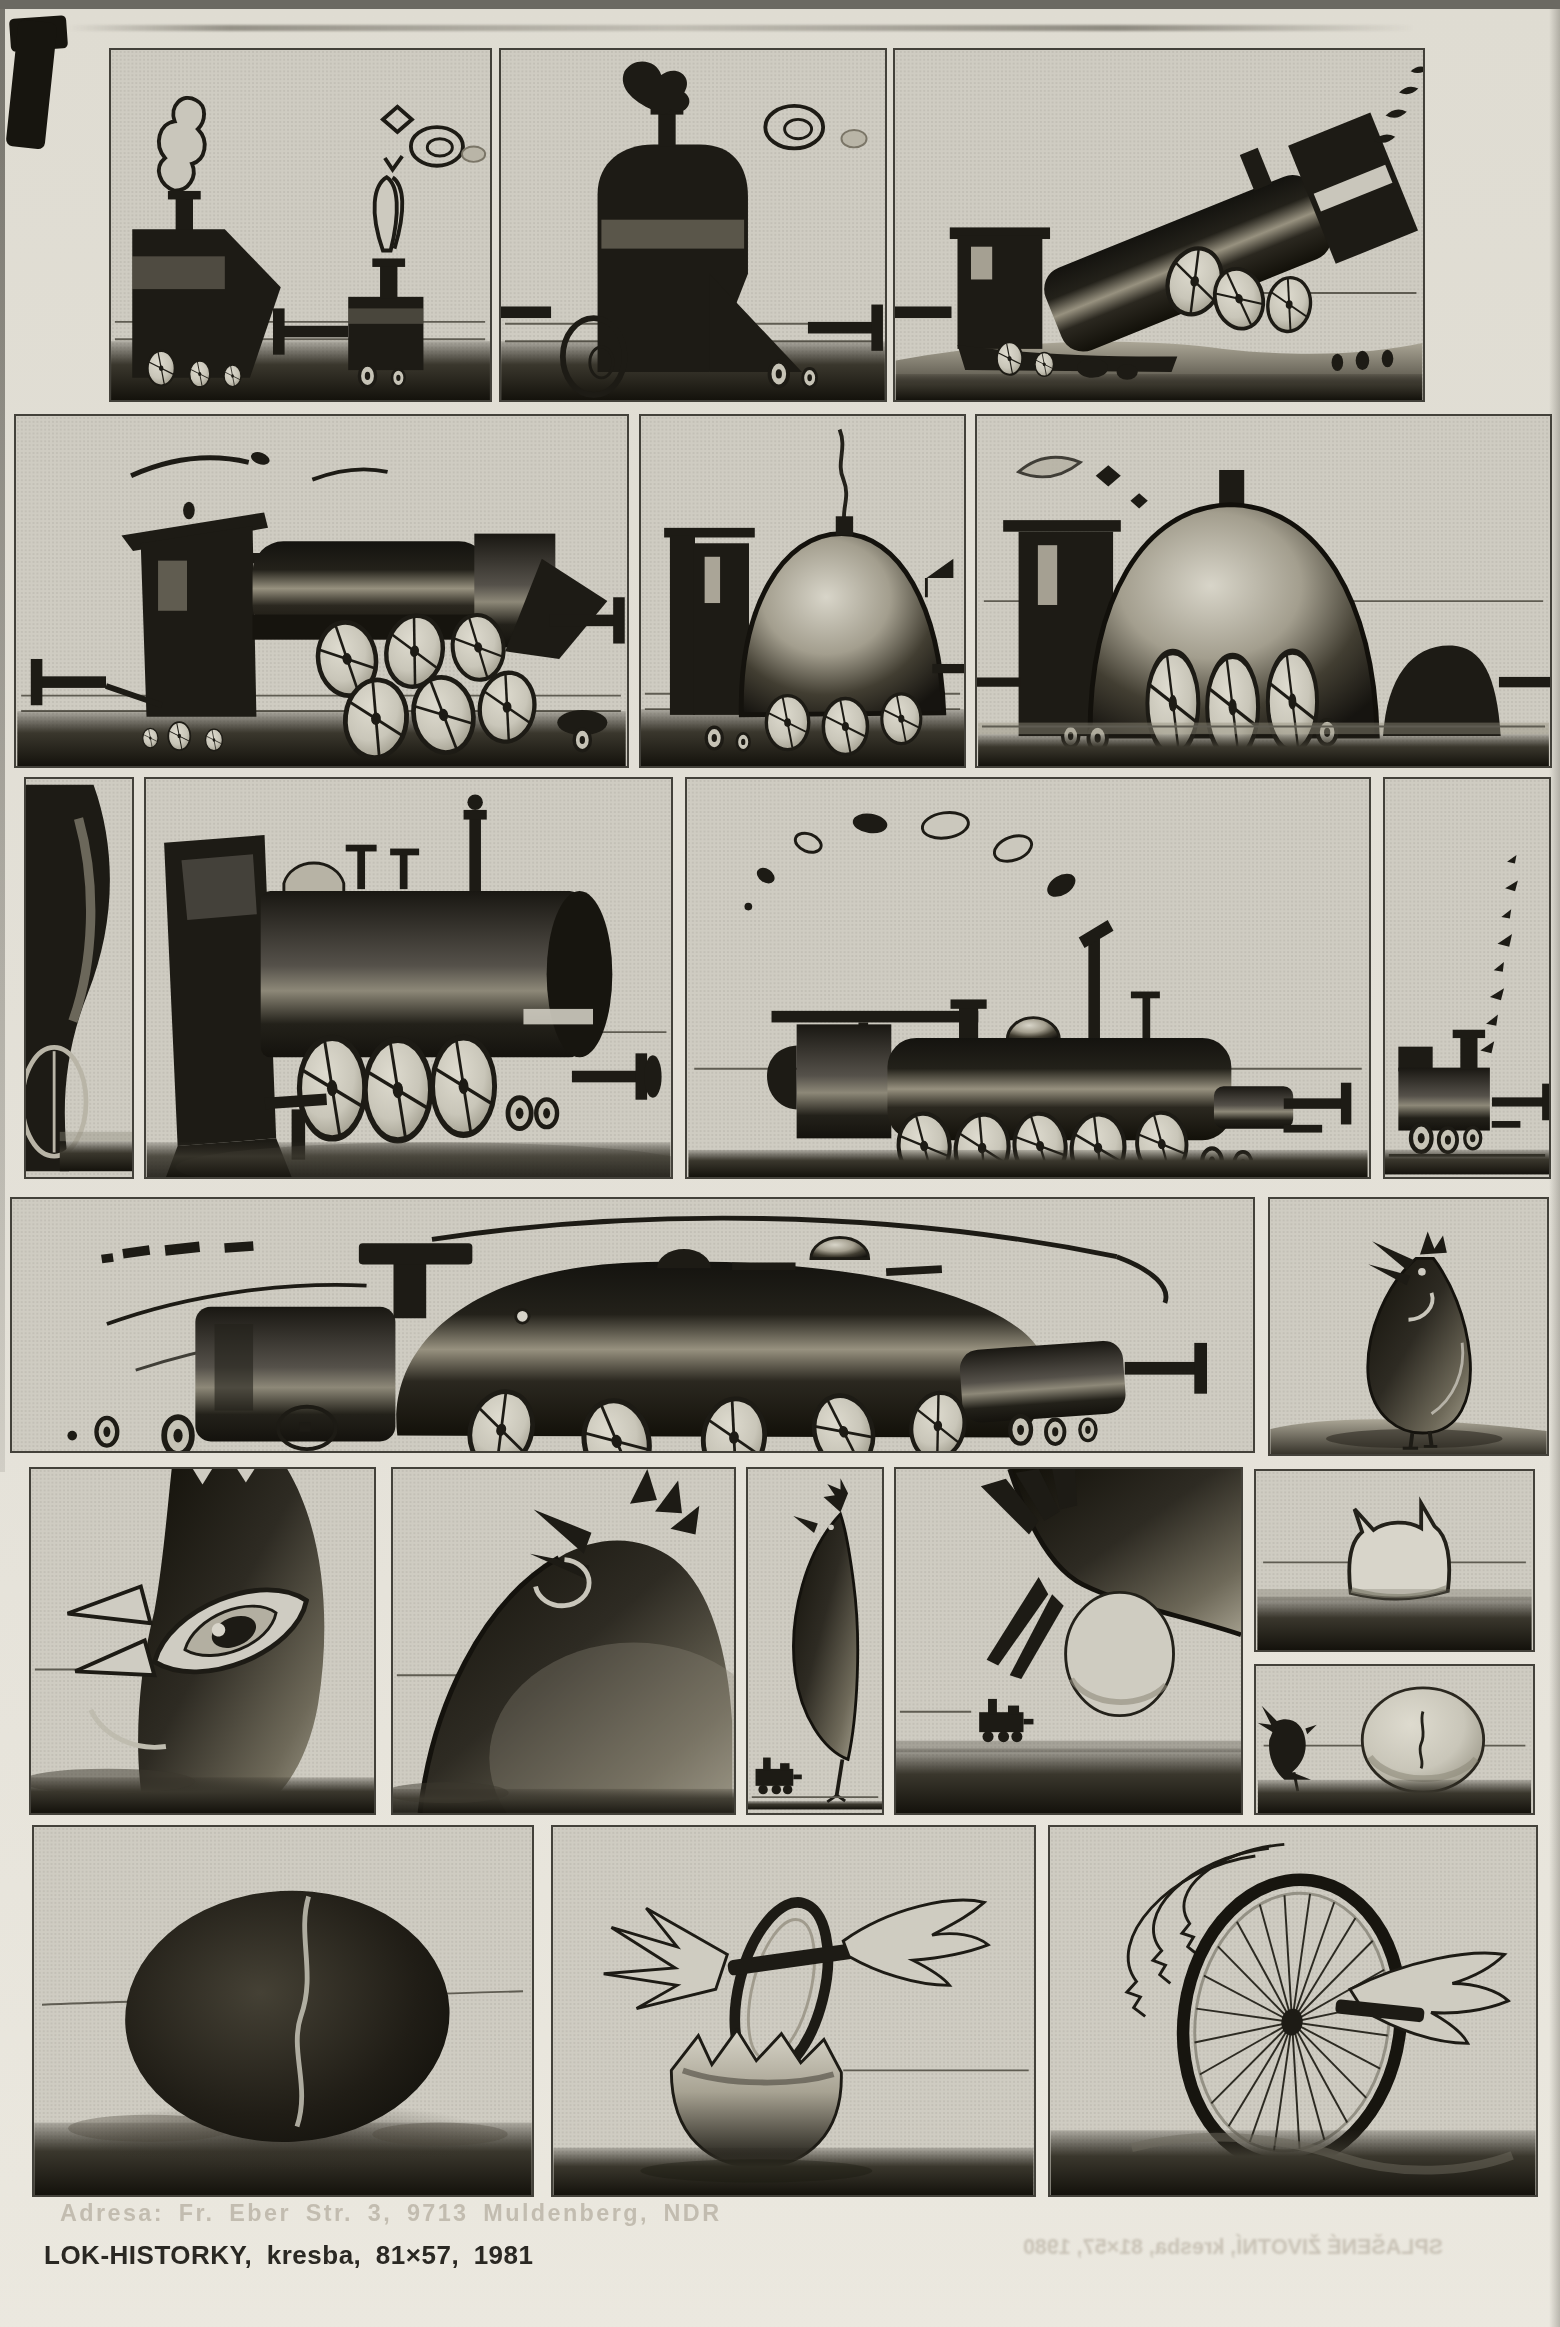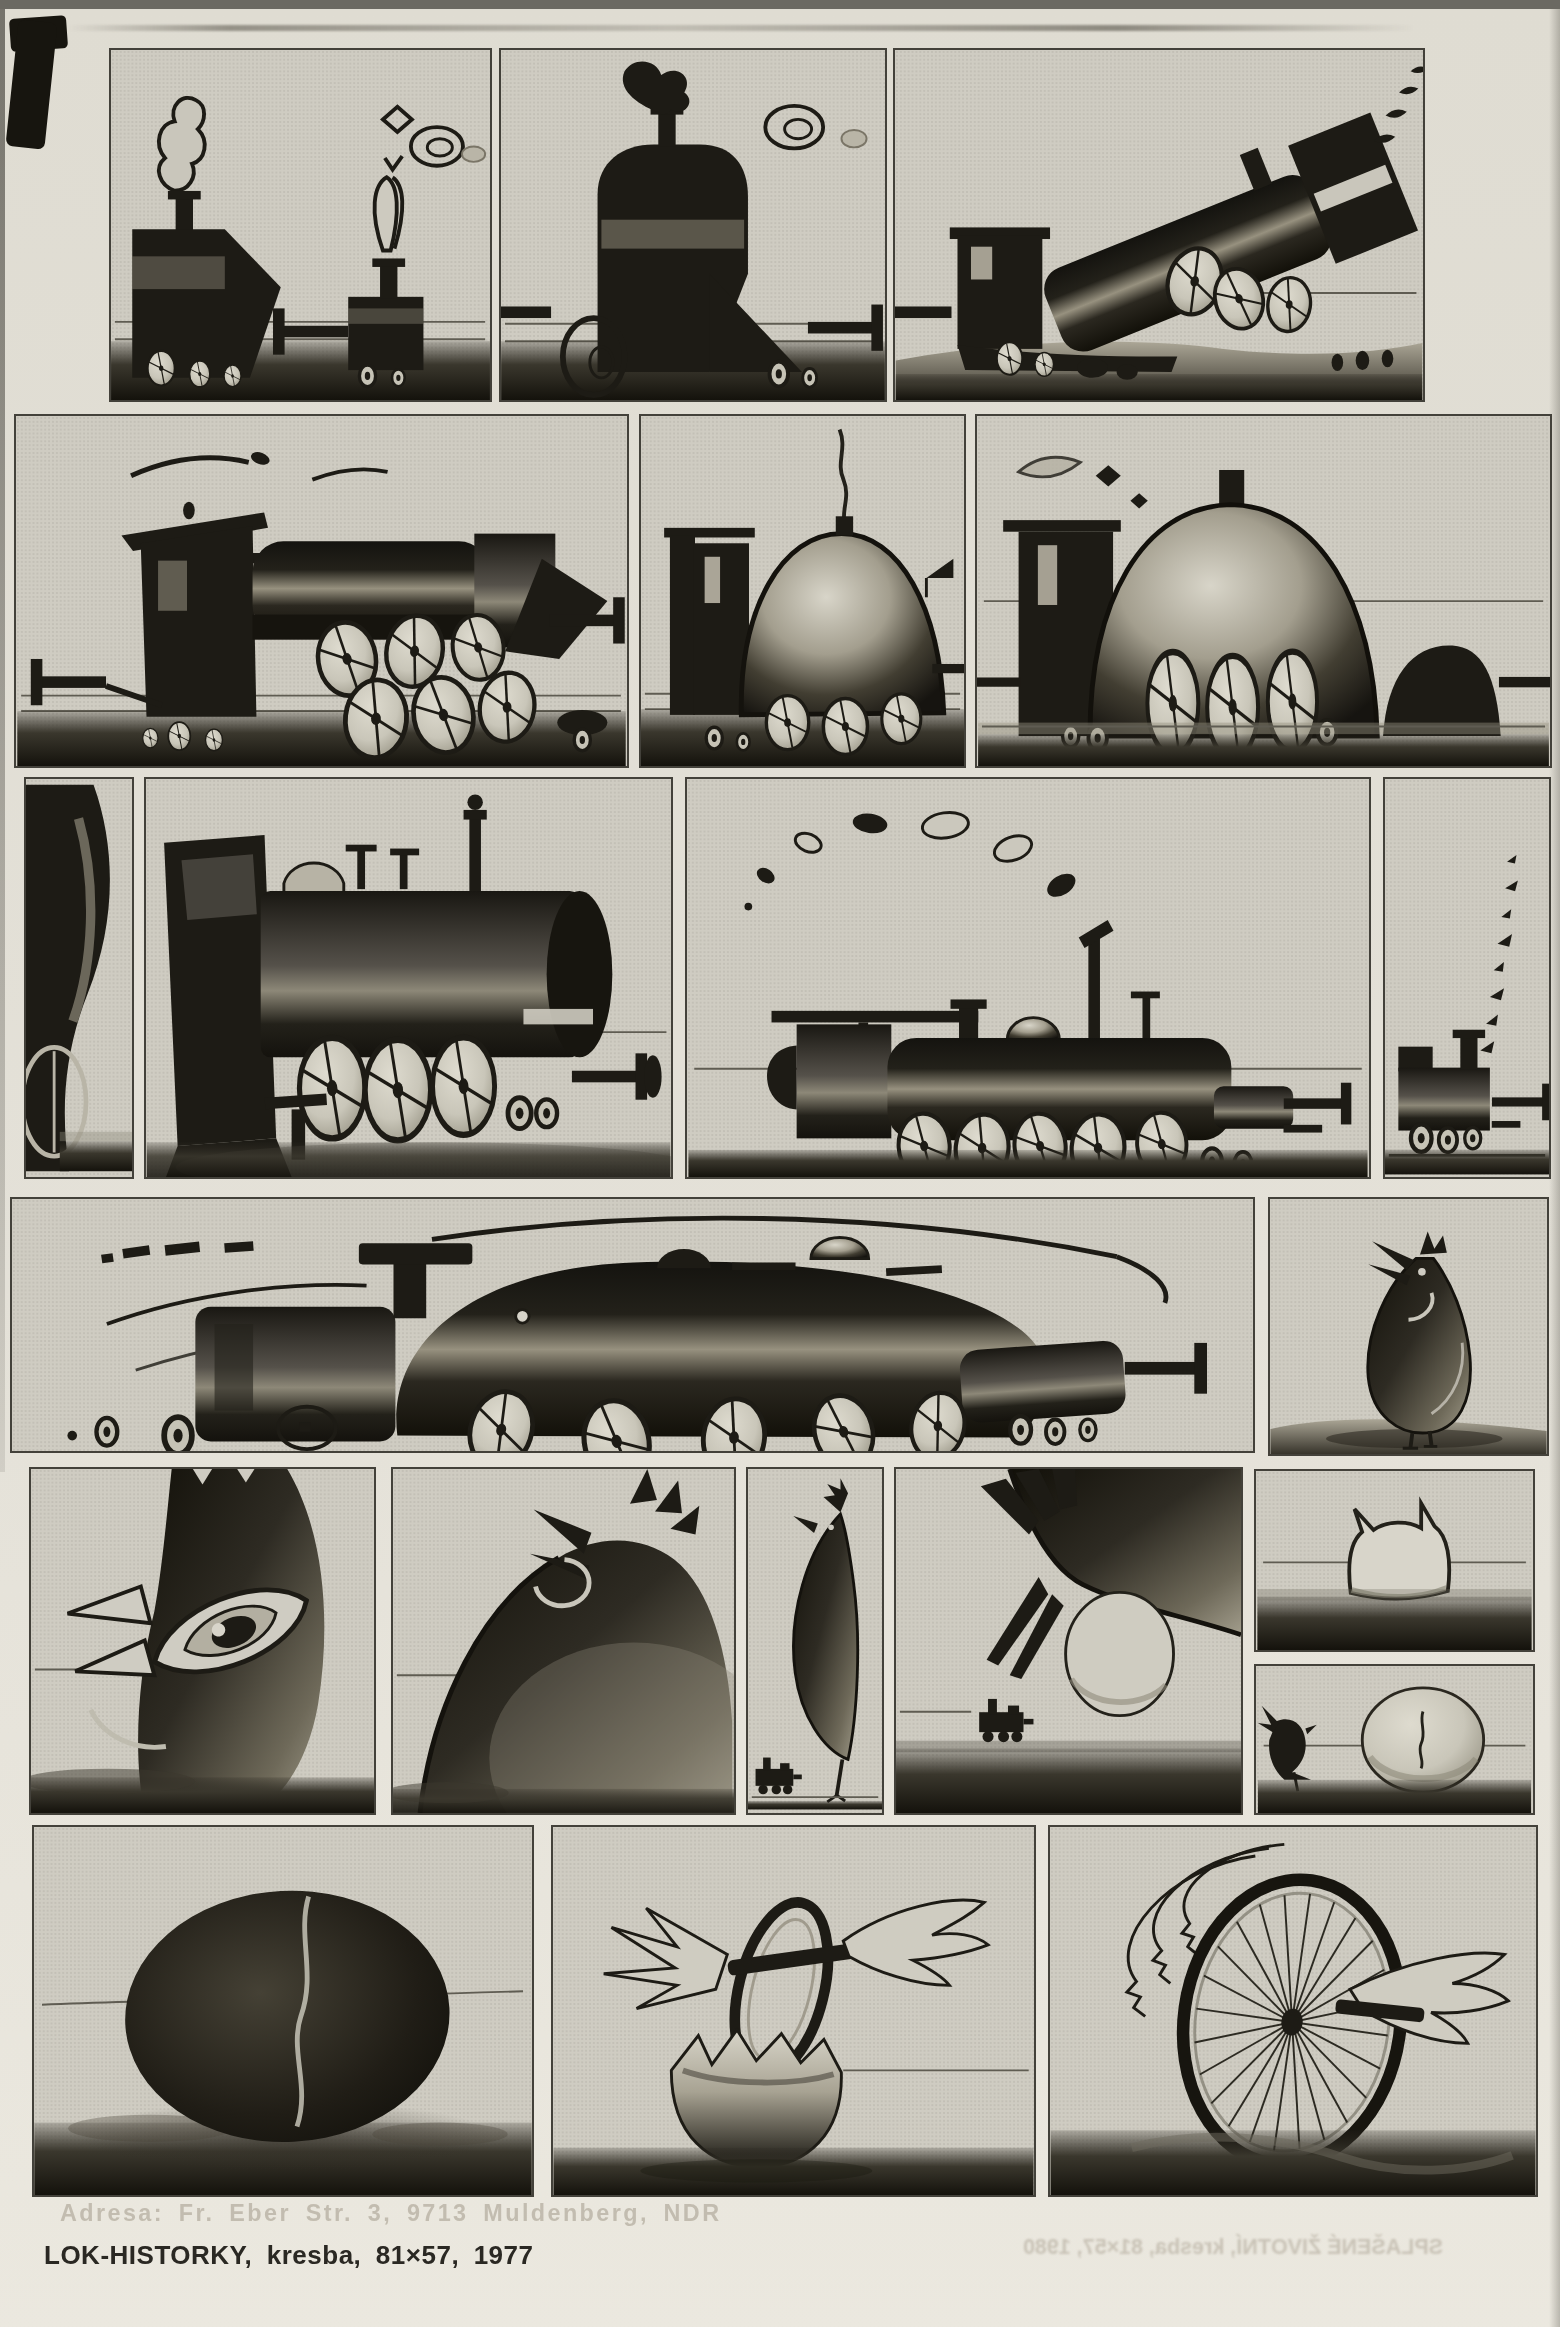--- a/index.html
+++ b/index.html
@@ -765,15 +765,15 @@
       </g>
       <path d="M310,168 C368,138 436,126 470,132 C454,148 436,156 416,162 C442,162 464,170 474,180 C450,190 420,194 394,192 C412,202 426,212 432,224 C398,224 358,210 324,190 Z" fill="#cfccc1" stroke="#1d1b15" stroke-width="3"></path>
       <rect x="296" y="178" width="92" height="15" rx="5" fill="#1d1b15" transform="rotate(6 296 178)"></rect>
       <rect y="314" width="502" height="67" fill="url(#gGH)"></rect>
       <path d="M84,332 C160,312 242,322 302,342 C362,362 430,358 478,340" stroke="#6e6a5d" stroke-width="9" fill="none" opacity=".5"></path>
     </svg>
   </div>
 
   <div class="ghost ghost-left">Adresa: Fr. Eber Str. 3, 9713 Muldenberg, NDR</div>
   <div class="ghost ghost-right">SPLAŠENÉ ŽIVOTNÍ, kresba, 81×57, 1980</div>
-  <div class="caption">LOK-HISTORKY, kresba, 81×57, 1977</div>
+  <div class="caption">LOK-HISTORKY, kresba, 81×57, 1981</div>
 </div>
 
 
 </body></html>

